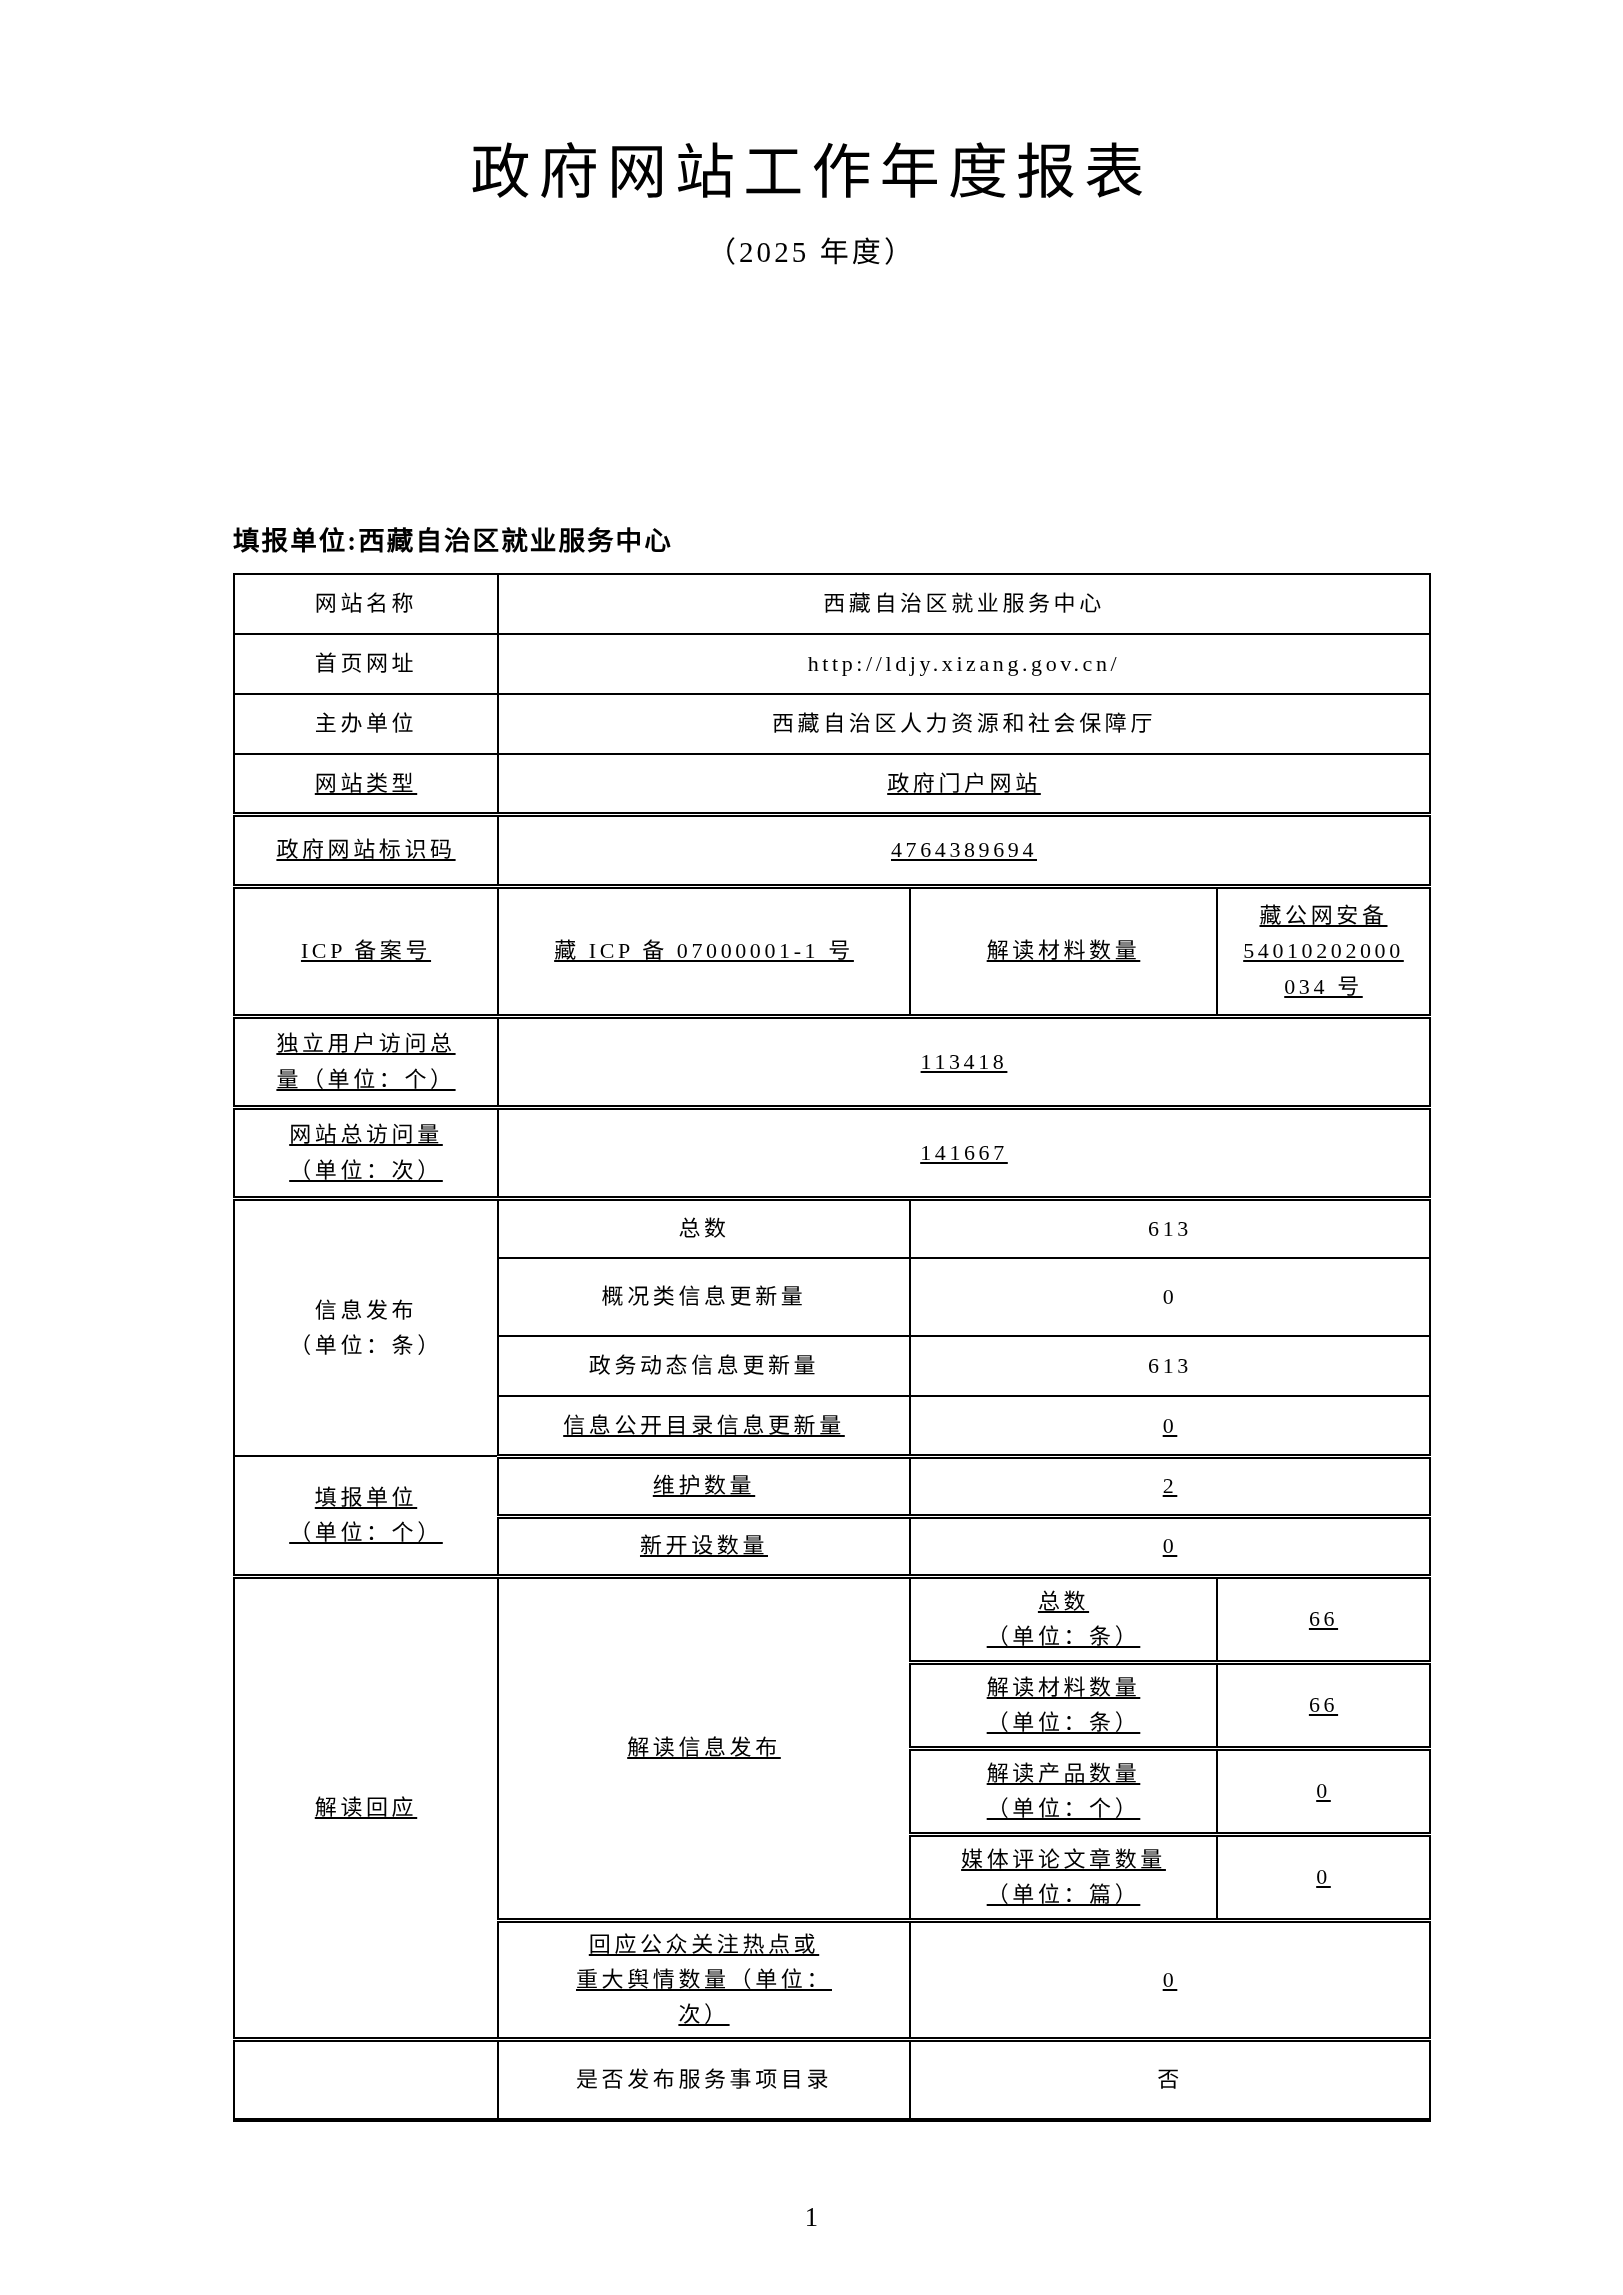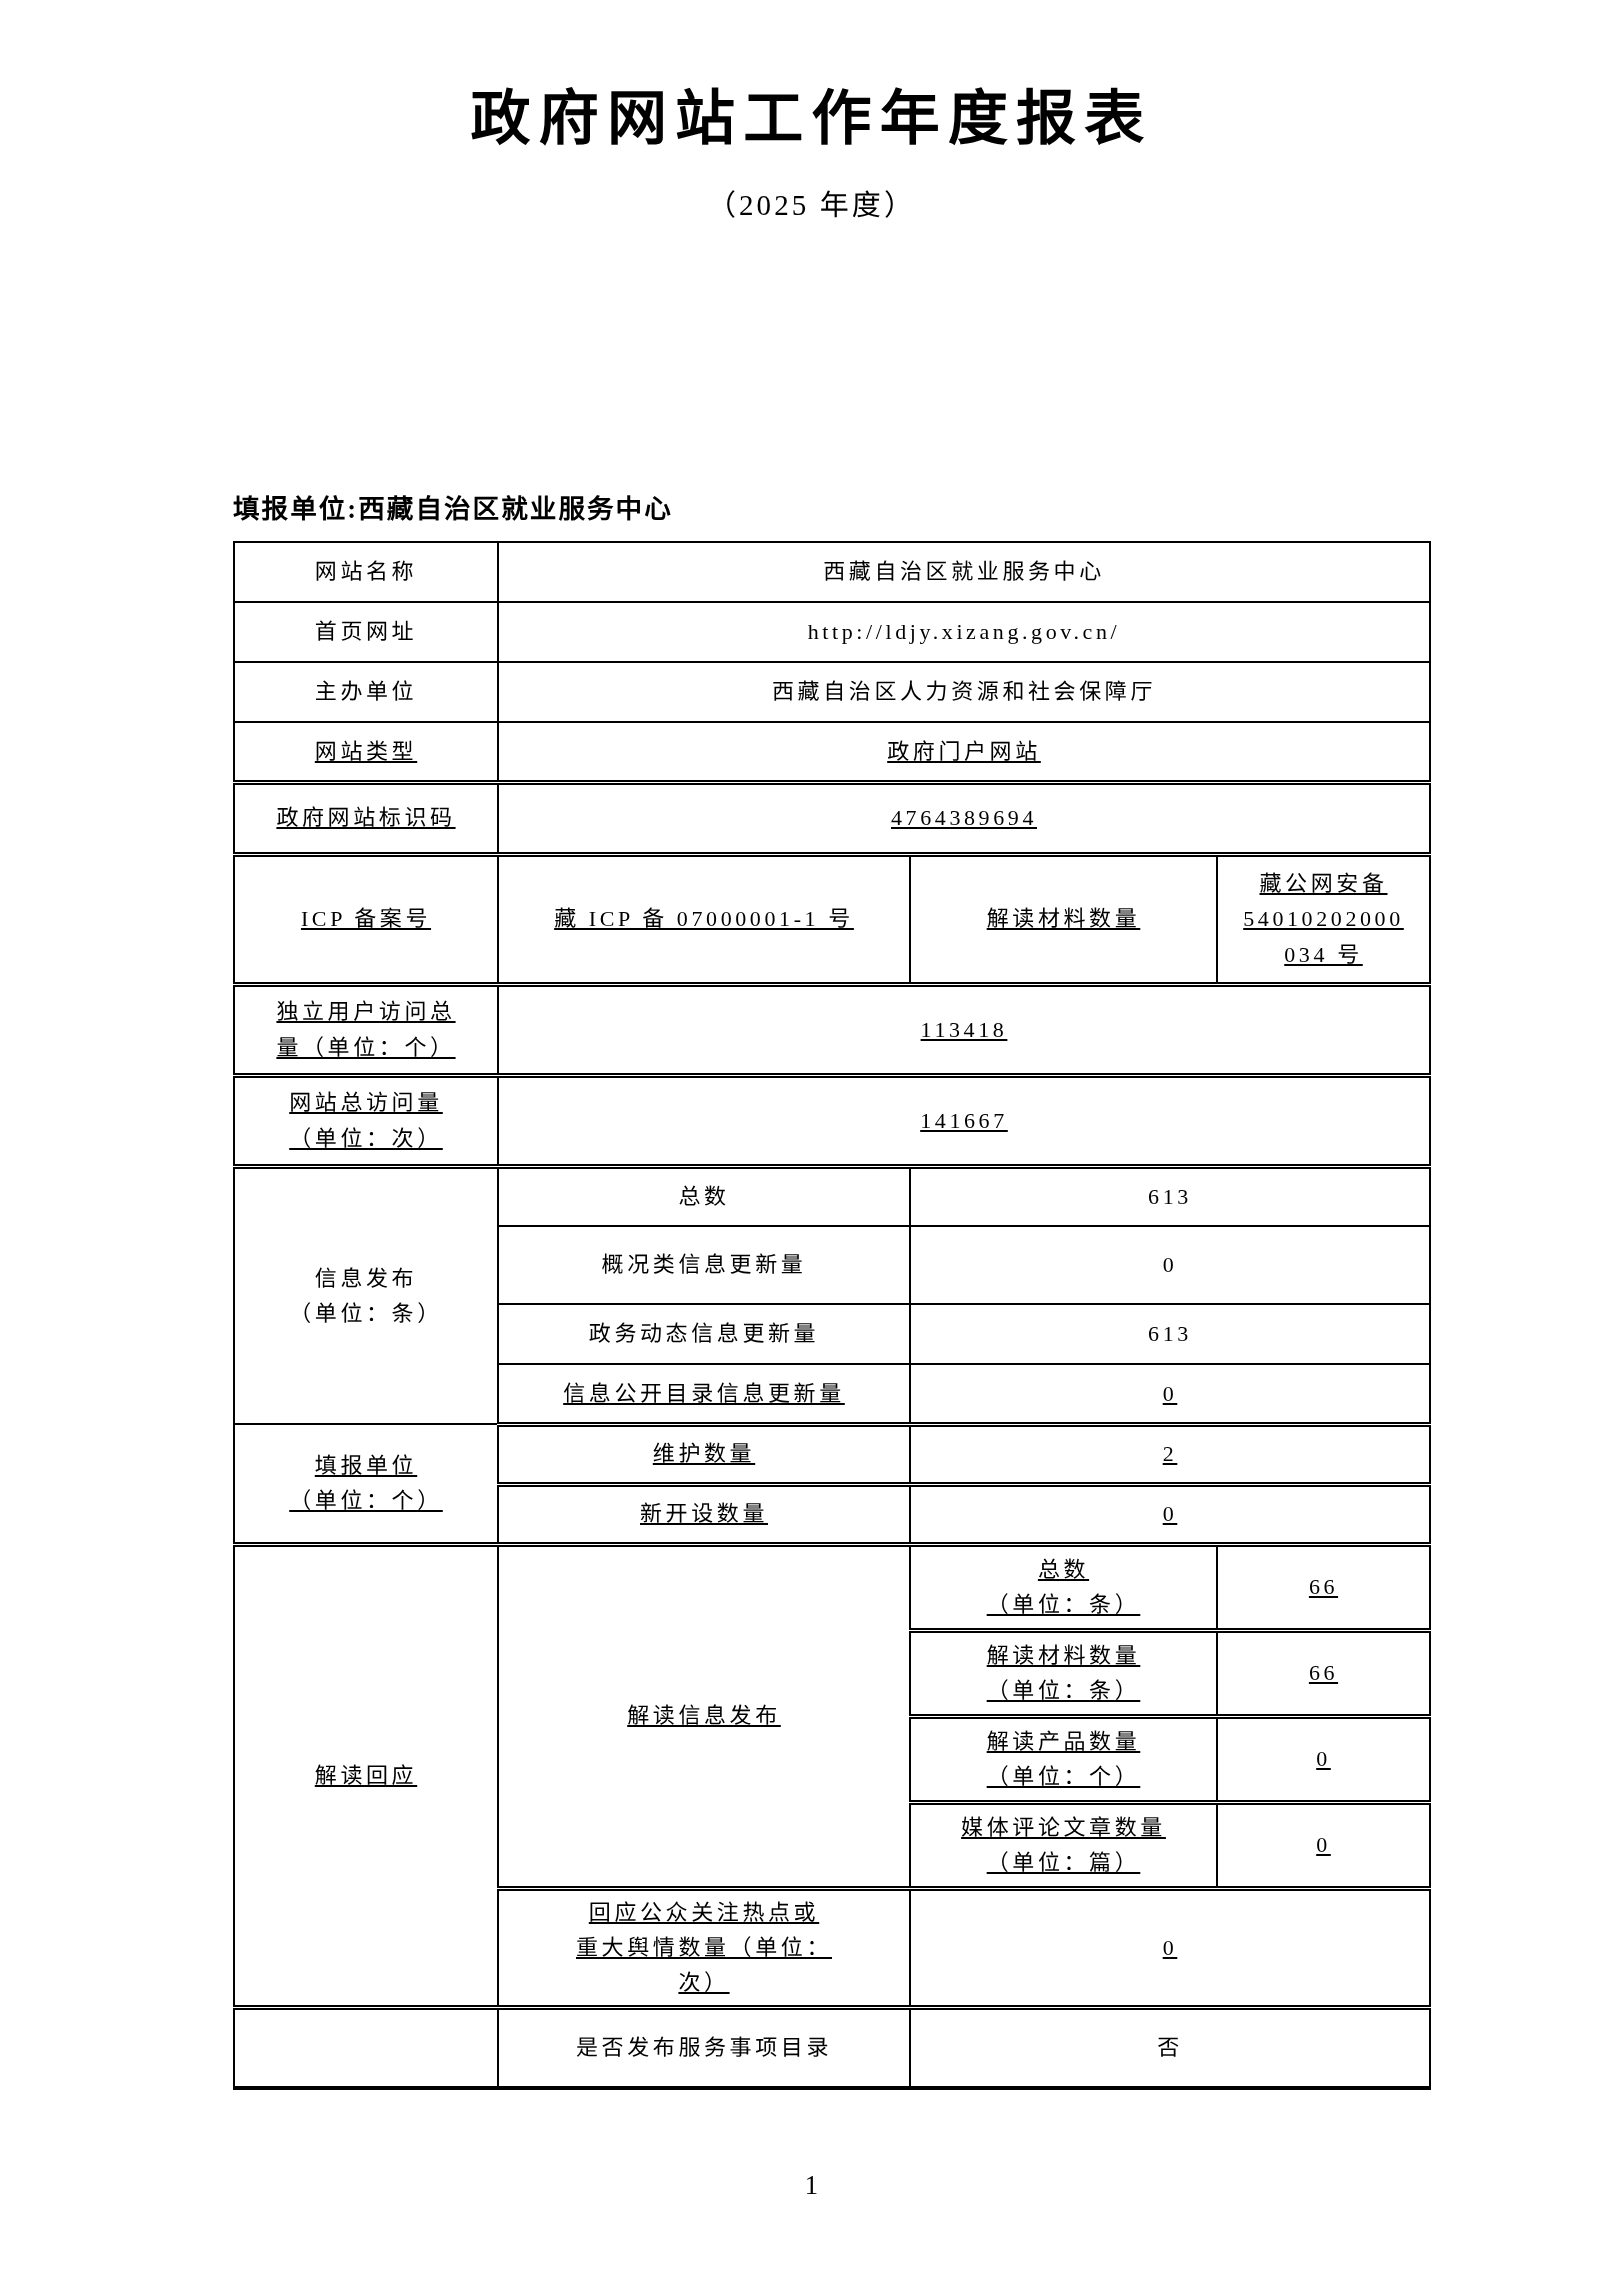--- a/index.html
+++ b/index.html
@@ -6,30 +6,31 @@
     margin: 0; padding: 0;
     width: 1623px; height: 2295px;
     background: #ffffff;
     color: #000000;
     font-family: "Liberation Serif", "DejaVu Serif", serif;
     overflow: hidden;
   }
   .page { position: relative; width: 1623px; height: 2295px; }
 
   .doc-title {
-    padding-top: 84px;
+    padding-top: 106px;
     text-align: center;
     font-family: "Liberation Sans", "DejaVu Sans", sans-serif;
-    font-weight: bold;
+    font-weight: normal;
     font-size: 60px;
     letter-spacing: 8.2px;
     line-height: 1.15;
+    margin-top: 32px;
   }
   .doc-subtitle {
-    margin-top: 28px;
+    margin-top: 21px;
     text-align: center;
     font-size: 29px;
     letter-spacing: 3.1px;
   }
   .reporting-unit {
     position: absolute;
     left: 233px; top: 487px;
     font-family: Liberation Serif, serif;
     font-weight: bold;
     font-size: 26.6px;

